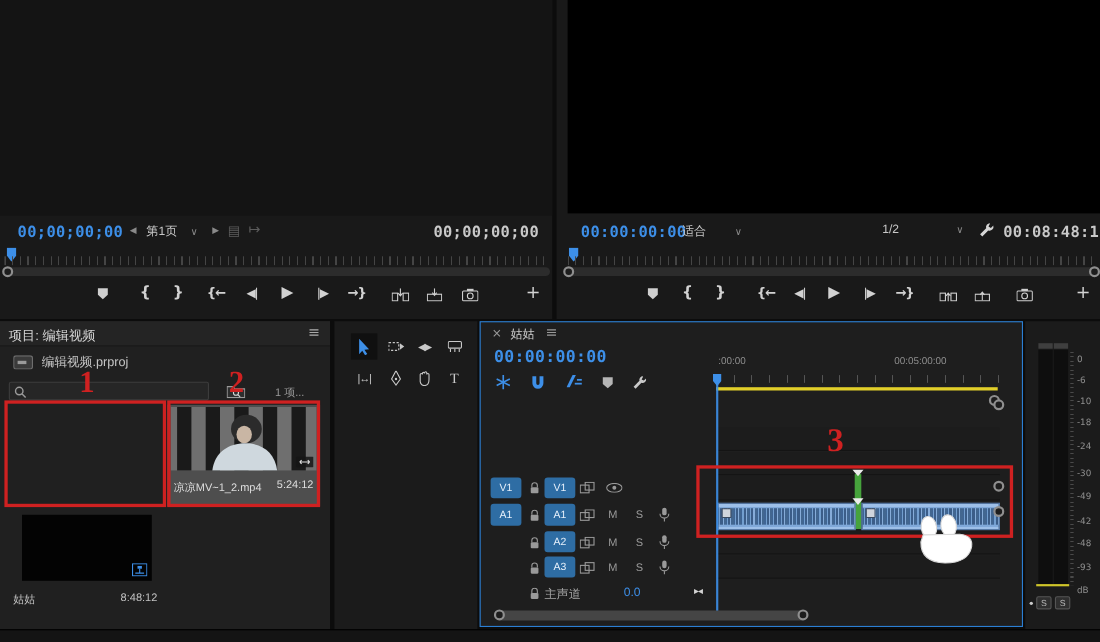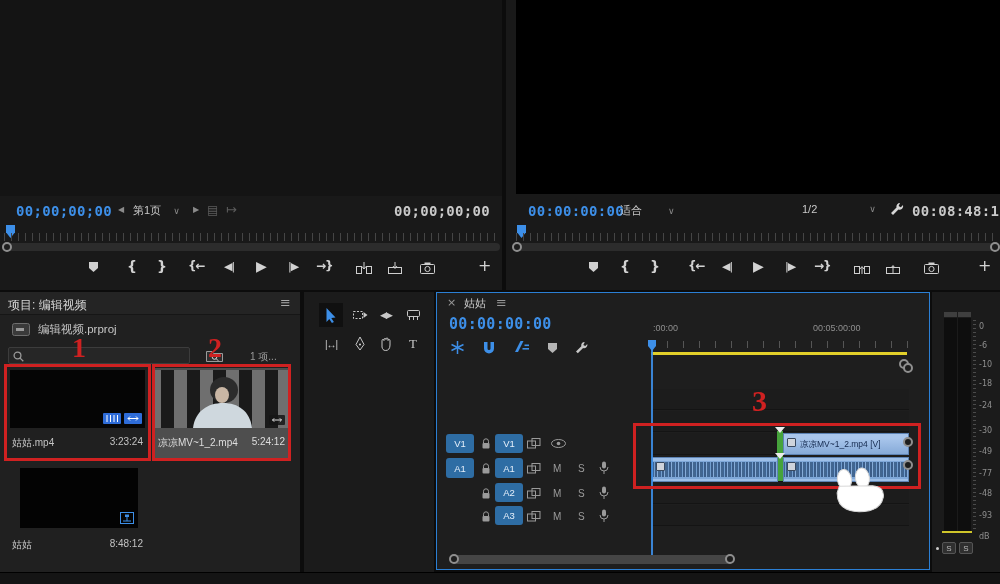--- a/index.html
+++ b/index.html
@@ -177,43 +177,20 @@
     </div>
     <span class="r" style="left:206px;top:57px">
       <svg width="17" height="13" viewBox="0 0 17 13">
           <path d="M0.5 2.5h5.5l1.5 2h9v8H0.5z" fill="#2e2e2e" stroke="#9a9a9a"></path>
           <circle cx="8.5" cy="8" r="2.3" fill="none" stroke="#d8d8d8"></circle>
           <line x1="10.2" y1="9.7" x2="12.3" y2="11.8" stroke="#d8d8d8"></line>
         </svg>
       </span>
     <div class="r" style="left:250px;top:58px;font-size:10px;color:#9a9a9a;width:48px;white-space:nowrap;overflow:hidden">1 项...</div>
 
-    <div class="r" style="left:6px;top:76px;width:143px;height:92px">
-      <div style="position:absolute;left:4px;top:2px;width:135px;height:58px;background:#050505">
-        <span style="position:absolute;right:24px;bottom:4px">
-          <svg width="18" height="11" viewBox="0 0 18 11">
-              <rect width="18" height="11" rx="1" fill="#2e6cd8"></rect>
-              <g stroke="#fff">
-                <line x1="4" y1="2" x2="4" y2="9"></line>
-                <line x1="7.5" y1="2" x2="7.5" y2="9"></line>
-                <line x1="11" y1="2" x2="11" y2="9"></line>
-                <line x1="14.5" y1="2" x2="14.5" y2="9"></line>
-              </g>
-            </svg>
-          </span>
-        <span style="position:absolute;right:3px;bottom:4px">
-          <svg width="18" height="11" viewBox="0 0 18 11">
-              <rect width="18" height="11" rx="1" fill="#2e6cd8"></rect>
-              <path d="M4 5.5h10M4 5.5l2-2M4 5.5l2 2M14 5.5l-2-2M14 5.5l-2 2" stroke="#fff" fill="none"></path>
-            </svg>
-          </span>
-      </div>
-      <div style="position:absolute;left:6px;top:68px;font-size:10px;color:#c2c2c2">姑姑.mp4</div>
-      <div style="position:absolute;right:6px;top:68px;font-size:10px;color:#c2c2c2">3:23:24</div>
-    </div>
 
     <div class="r" style="left:152px;top:76px;width:139px;height:92px;background:#4e4e4e">
       <div style="position:absolute;left:3px;top:2px;width:133px;height:58px;overflow:hidden">
         <svg width="133" height="58" viewBox="0 0 133 58">
             <rect width="133" height="58" fill="#6f6f6f"></rect>
             <g fill="#1a1a1a">
               <rect x="6" width="13" height="58"></rect>
               <rect x="32" width="13" height="58"></rect>
               <rect x="58" width="13" height="58"></rect>
               <rect x="84" width="13" height="58"></rect>
@@ -436,26 +413,33 @@
         </span>
       <span class="tlabel" style="position:absolute;left:116px;top:5px">M</span>
       <span class="tlabel" style="position:absolute;left:141px;top:5px">S</span>
       <span style="position:absolute;left:162px;top:3px">
           <svg width="10" height="14" viewBox="0 0 10 14">
             <rect x="3" y="0.5" width="4" height="7" rx="2" fill="#9a9a9a"></rect>
             <path d="M1 6a4 4 0 0 0 8 0M5 10v3" stroke="#9a9a9a" fill="none"></path>
           </svg>
         </span>
     </div>
+    <div class="trow" style="top:237px;height:22px">
+      <span style="position:absolute;left:44px;top:4px">
+          <svg width="10" height="12" viewBox="0 0 10 12">
+            <path d="M2.5 5V3.3a2.5 2.5 0 0 1 5 0V5" fill="none" stroke="#9a9a9a"></path>
+            <rect x="1.5" y="5" width="7" height="5.5" rx="1" fill="#9a9a9a"></rect>
+          </svg>
+        </span>
+      <span style="position:absolute;left:58px;top:3px;font-size:11px;color:#a8a8a8">主声道</span>
+      <span style="position:absolute;left:130px;top:3px;font-size:11px;color:#3d8fe8">0.0</span>
+      <span class="ico" style="position:absolute;left:194px;top:4px;font-size:9px;letter-spacing:-1px">▸◂</span>
+    </div>
 
     <div class="r" style="left:340px;top:138px;width:6px;height:50px;background:#46a33c"></div>
-    <div class="vclip" style="left:346px;top:140px;width:126px;height:22px;padding-left:16px">
-      <span class="fxbadge"></span>
-      <span>凉凉MV~1_2.mp4 [V]</span>
-    </div>
     <div class="tri" style="left:338px;top:134px"></div>
     <div class="tri" style="left:338px;top:160px"></div>
     <div class="aclip" style="left:215px;top:164px;width:126px;height:25px">
       <div class="wavetex"></div>
       <span class="fxbadge"></span>
     </div>
     <div class="aclip" style="left:346px;top:164px;width:126px;height:25px">
       <div class="wavetex"></div>
       <span class="fxbadge"></span>
     </div>
@@ -478,21 +462,21 @@
     <div class="r" style="left:12px;top:26px;width:13px;height:213px;background:#0e0e0e"></div>
     <div class="r" style="left:26px;top:26px;width:13px;height:213px;background:#0e0e0e"></div>
     <div class="r" style="left:41px;top:28px;width:3px;height:212px;background:repeating-linear-gradient(180deg,#4a4a4a 0 1px,transparent 1px 4px)"></div>
     <span class="mlabel" style="left:47px;top:30px">0</span>
     <span class="mlabel" style="left:47px;top:49px">-6</span>
     <span class="mlabel" style="left:47px;top:68px">-10</span>
     <span class="mlabel" style="left:47px;top:87px">-18</span>
     <span class="mlabel" style="left:47px;top:109px">-24</span>
     <span class="mlabel" style="left:47px;top:134px">-30</span>
     <span class="mlabel" style="left:47px;top:155px">-49</span>
-    <span class="mlabel" style="left:47px;top:177px">-77</span>
+    <span class="mlabel" style="left:47px;top:177px">-42</span>
     <span class="mlabel" style="left:47px;top:197px">-48</span>
     <span class="mlabel" style="left:47px;top:219px">-93</span>
     <span class="mlabel" style="left:47px;top:240px">dB</span>
     <div class="r" style="left:10px;top:239px;width:30px;height:2px;background:#cfc52a"></div>
     <div class="sbtn" style="left:10px;top:250px">S</div>
     <div class="sbtn" style="left:27px;top:250px">S</div>
     <div class="r" style="left:4px;top:255px;width:3px;height:3px;border-radius:50%;background:#ccc"></div>
   </div>
 
   <div class="r" style="left:0;top:572px;width:1000px;height:12px;background:#141414;border-top:1px solid #000"></div>

